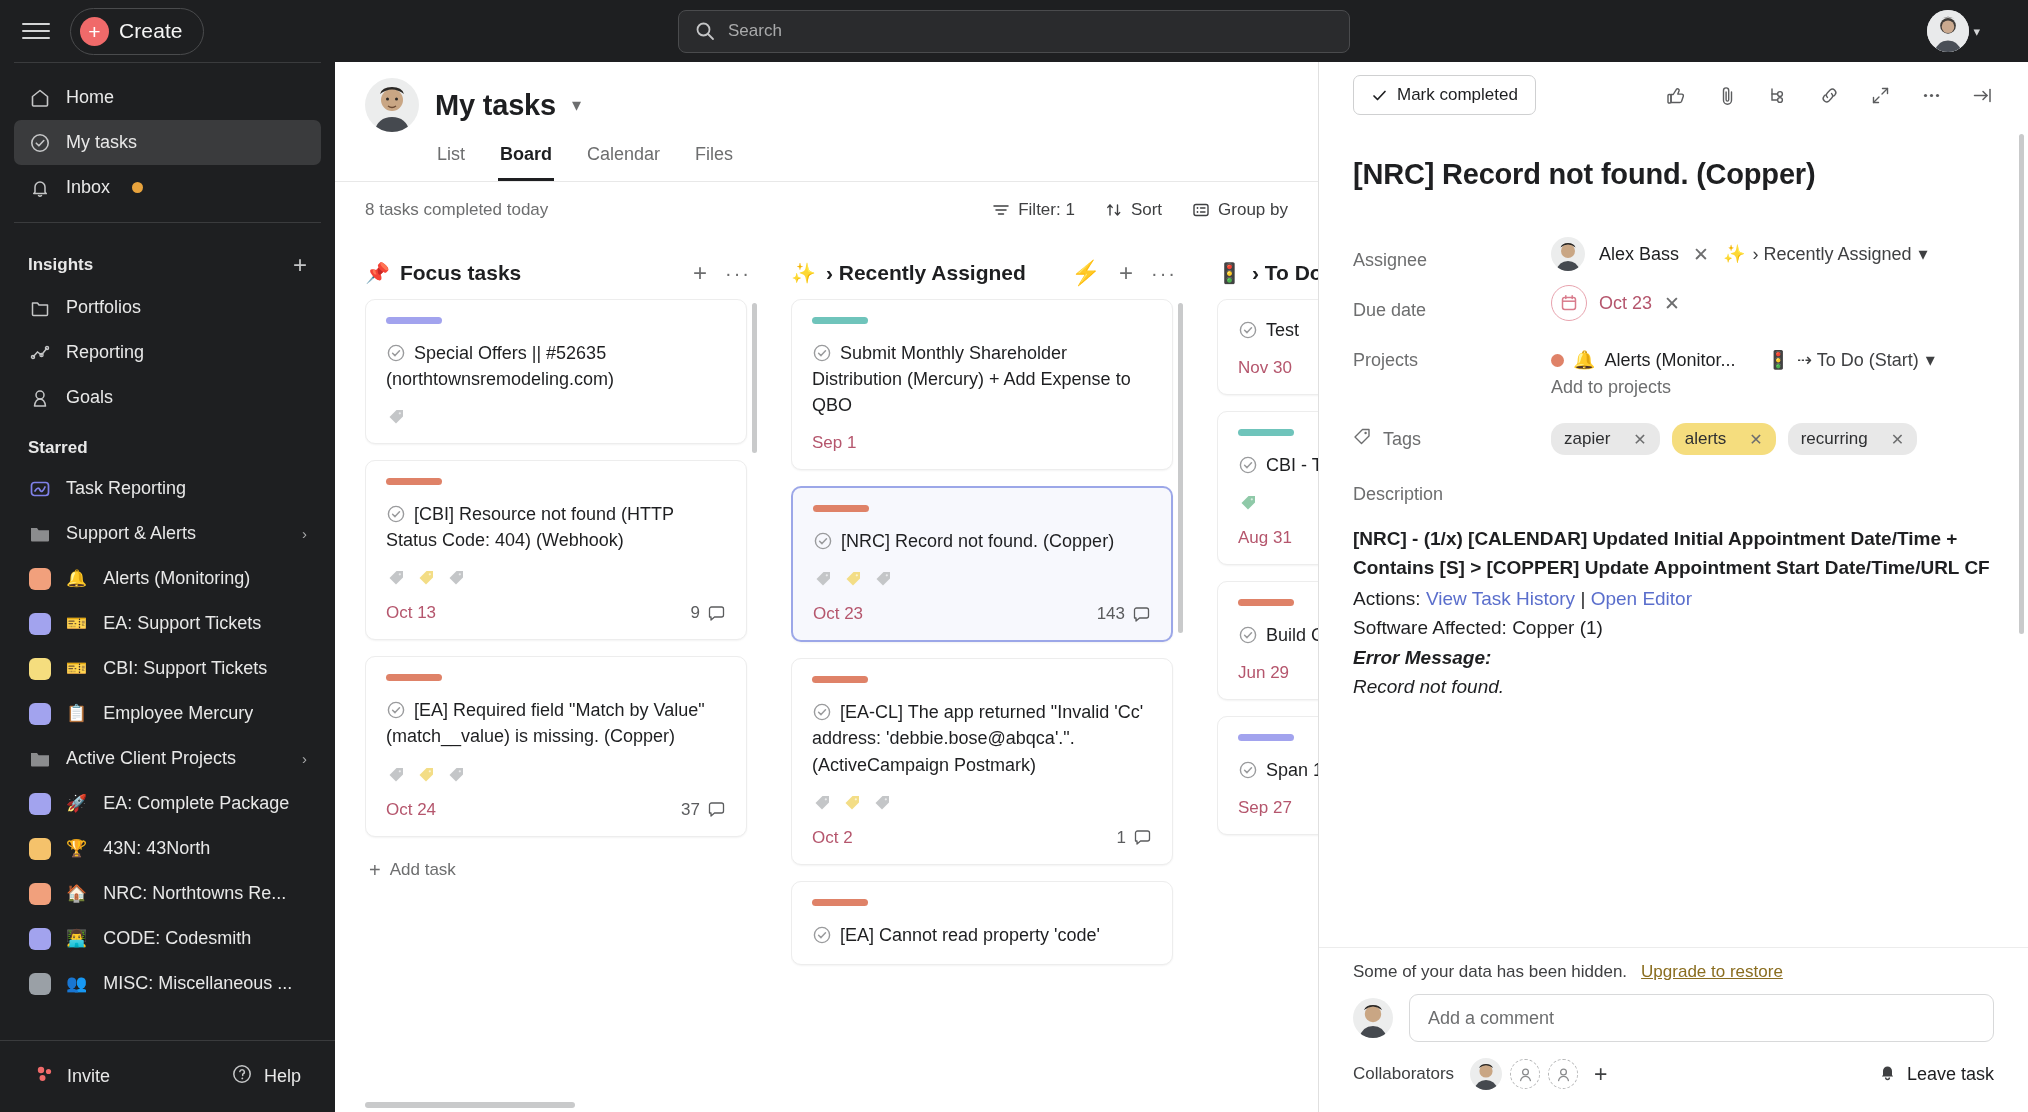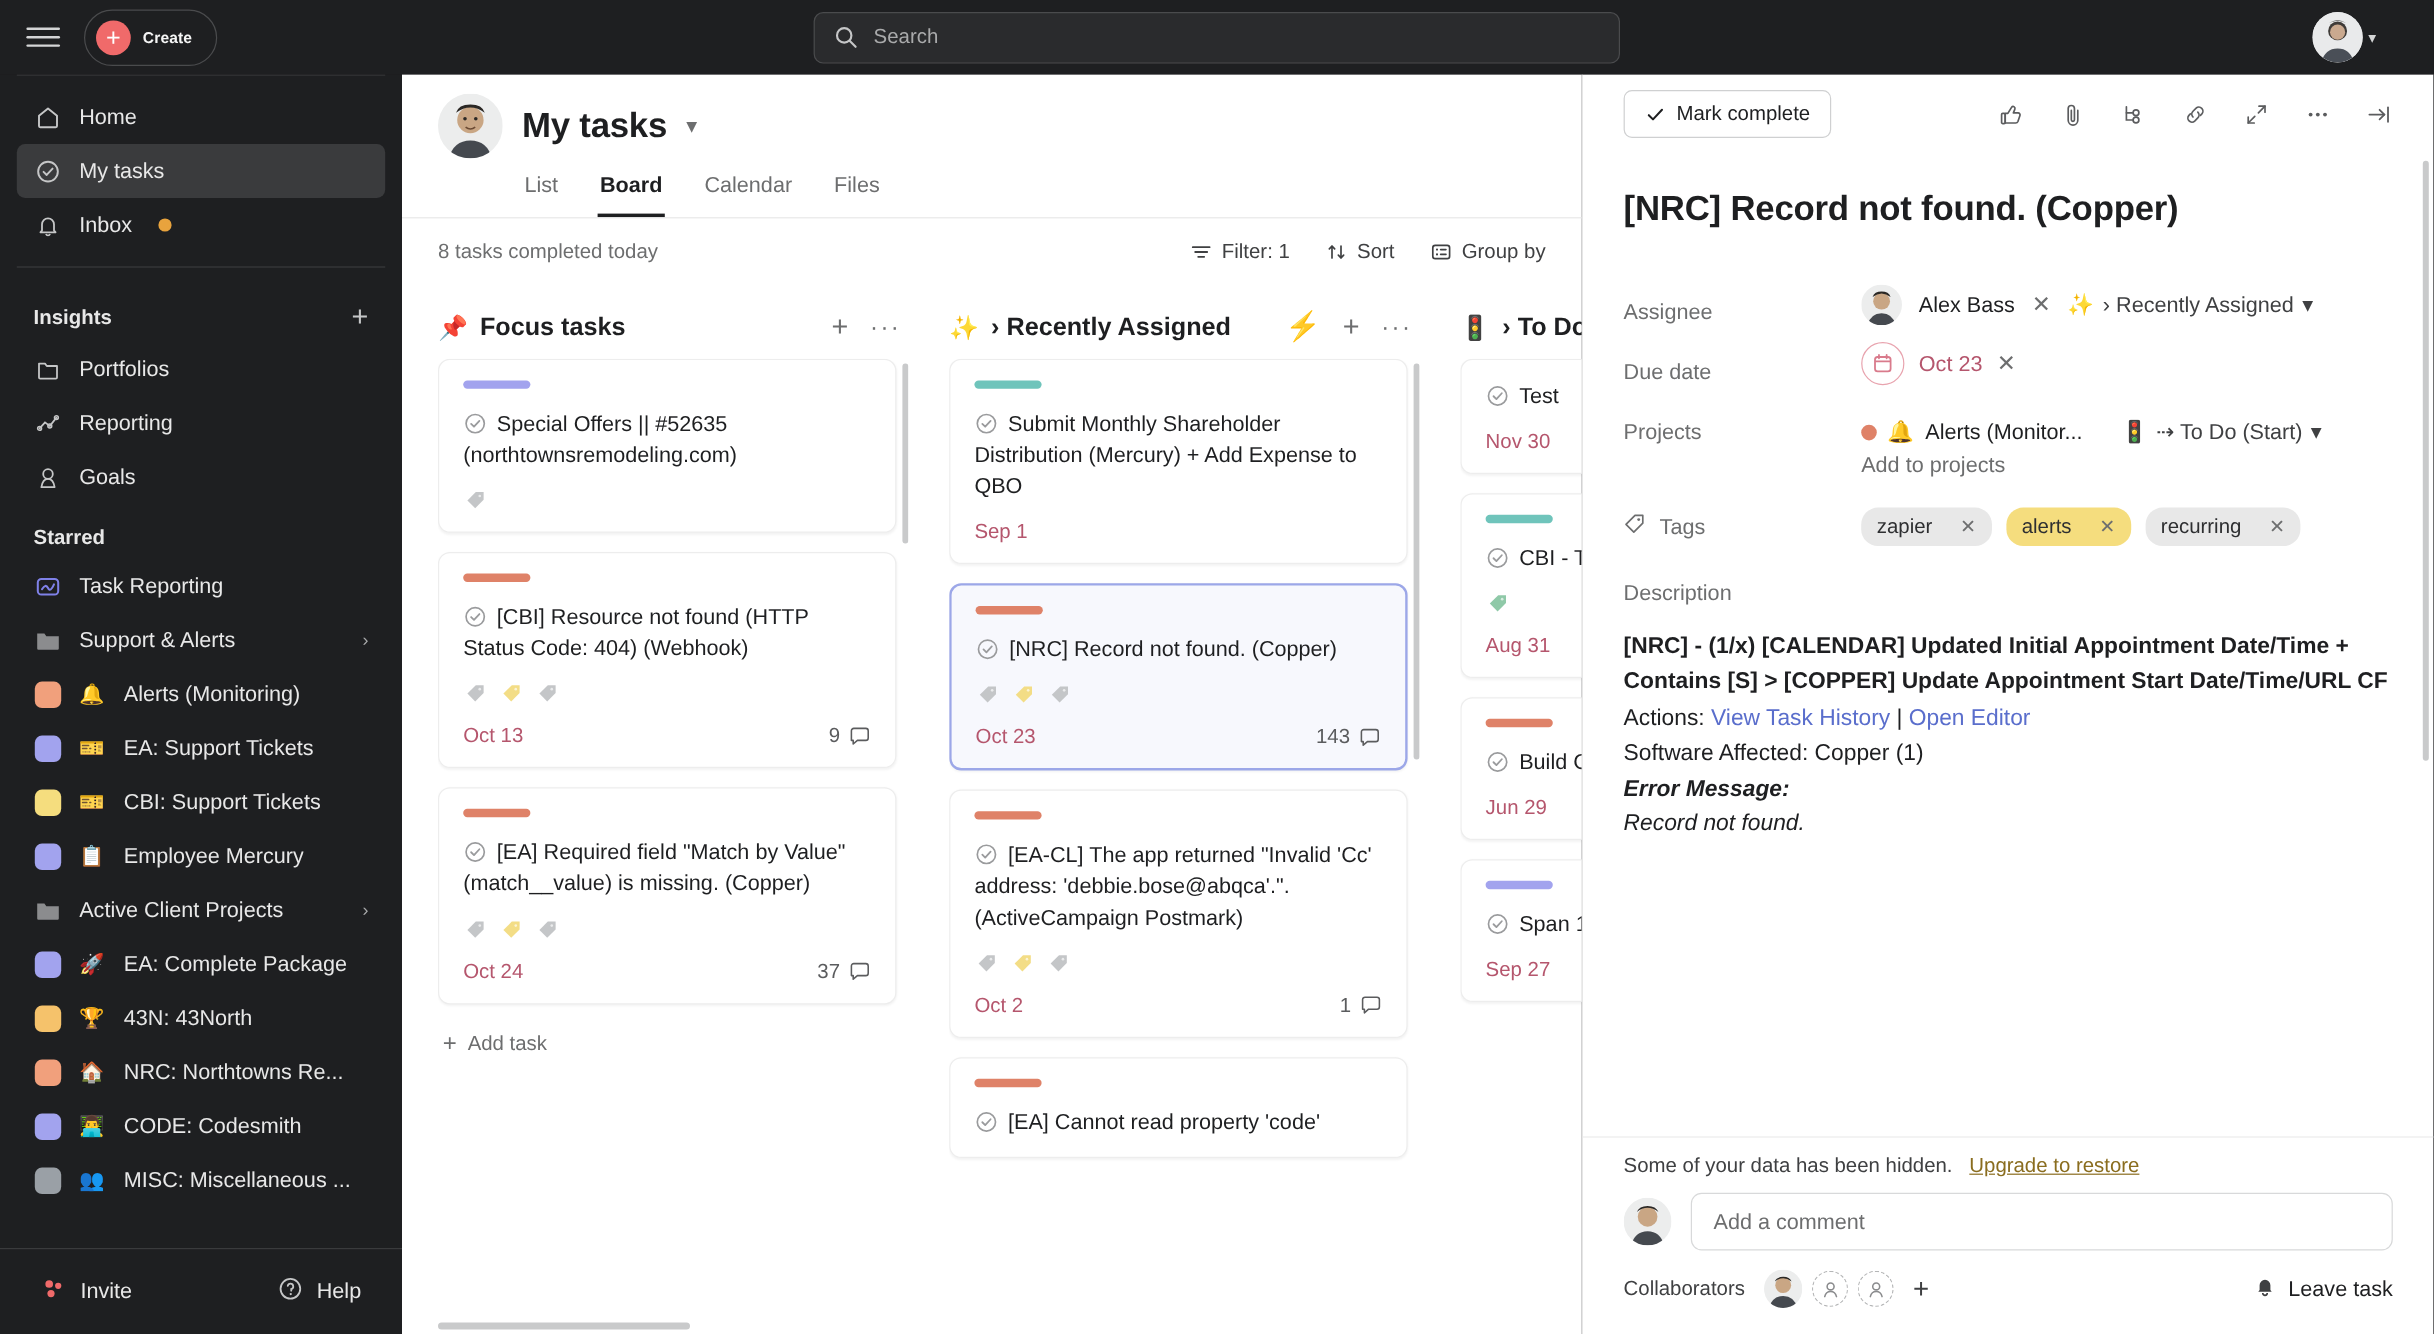--- a/index.html
+++ b/index.html
@@ -22,21 +22,21 @@
   .create-btn {
     display: flex; align-items: center; gap: 10px;
     border: 1px solid #4a4b4d; border-radius: 24px;
     padding: 8px 20px 8px 9px; cursor: pointer; background: transparent;
   }
   .create-plus {
     width: 29px; height: 29px; border-radius: 50%; background: #f06a6a;
     display: flex; align-items: center; justify-content: center;
     color: #fff; font-size: 21px; line-height: 1; font-weight: 400;
   }
-  .create-label { color: #f5f5f5; font-size: 13px; font-weight: 700; letter-spacing: .1px; }
+  .create-label { color: #f5f5f5; font-size: 21px; font-weight: 400; letter-spacing: .1px; }
 
   .search-wrap {
     position: absolute; left: 50%; transform: translateX(-50%);
     width: 672px; height: 43px;
     background: #2a2b2d; border: 1px solid #4a4b4d; border-radius: 8px;
     display: flex; align-items: center; gap: 13px; padding: 0 16px; cursor: text;
   }
   .search-wrap svg { flex: none; }
   .search-ph { color: #a9aaab; font-size: 17px; }
 
@@ -716,21 +716,21 @@
           <div class="hscroll"></div>
       </div>
     </div>
 
     <div class="panel">
       <div class="panel-top">
         <div class="mark-complete">
           <svg width="17" height="17" viewBox="0 0 17 17" fill="none">
             <path d="M3 9 l3.5 3.5 L14 4.5" stroke="#1e1f21" stroke-width="1.7" stroke-linecap="round" stroke-linejoin="round"></path>
           </svg>
-          <span>Mark complete</span>
+          <span>Mark completed</span>
         </div>
         <div class="panel-icons">
           <span class="pic">
             <svg width="23" height="23" viewBox="0 0 23 23" fill="none">
               <path d="M6 10.5 h2.2 l3.2 -5.2 a1.6 1.6 0 0 1 2.6 1.8 l-1.2 3h4 a1.6 1.6 0 0 1 1.5 2.1 l-1.7 5a2 2 0 0 1 -1.9 1.3 H6z" stroke="#5b5c5e" stroke-width="1.4" stroke-linejoin="round"></path>
               <rect x="3" y="10.5" width="3" height="8.5" rx="1" stroke="#5b5c5e" stroke-width="1.4"></rect>
             </svg>
           </span>
           <span class="pic">
             <svg width="23" height="23" viewBox="0 0 23 23" fill="none">

